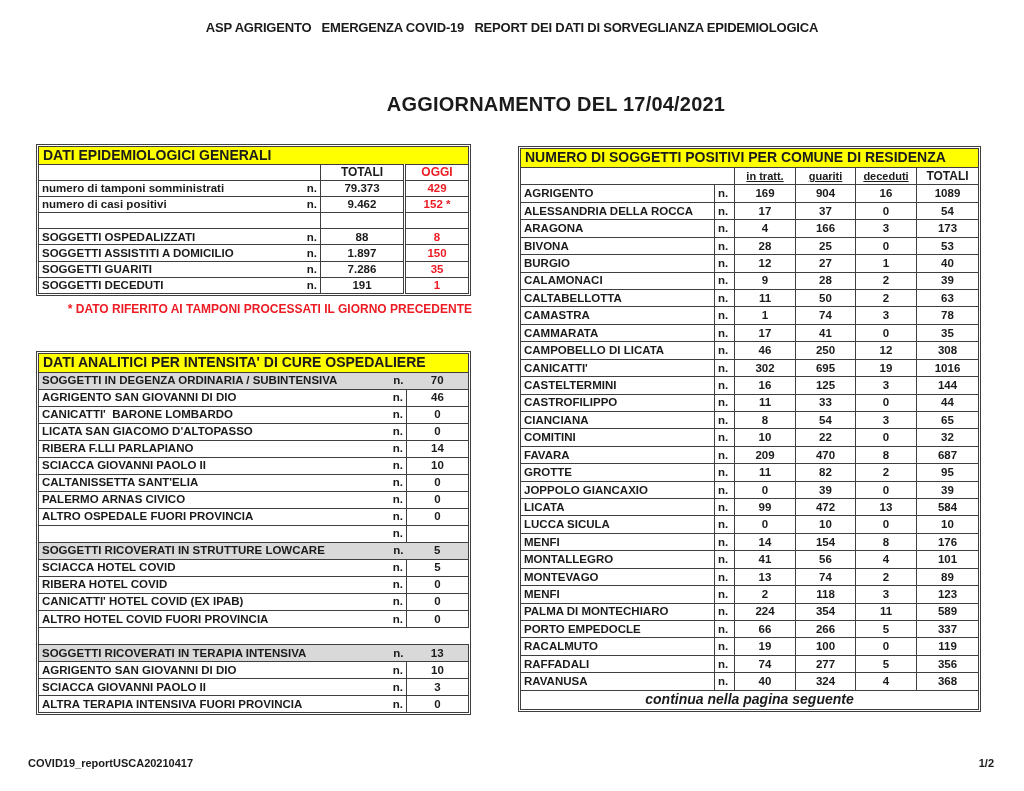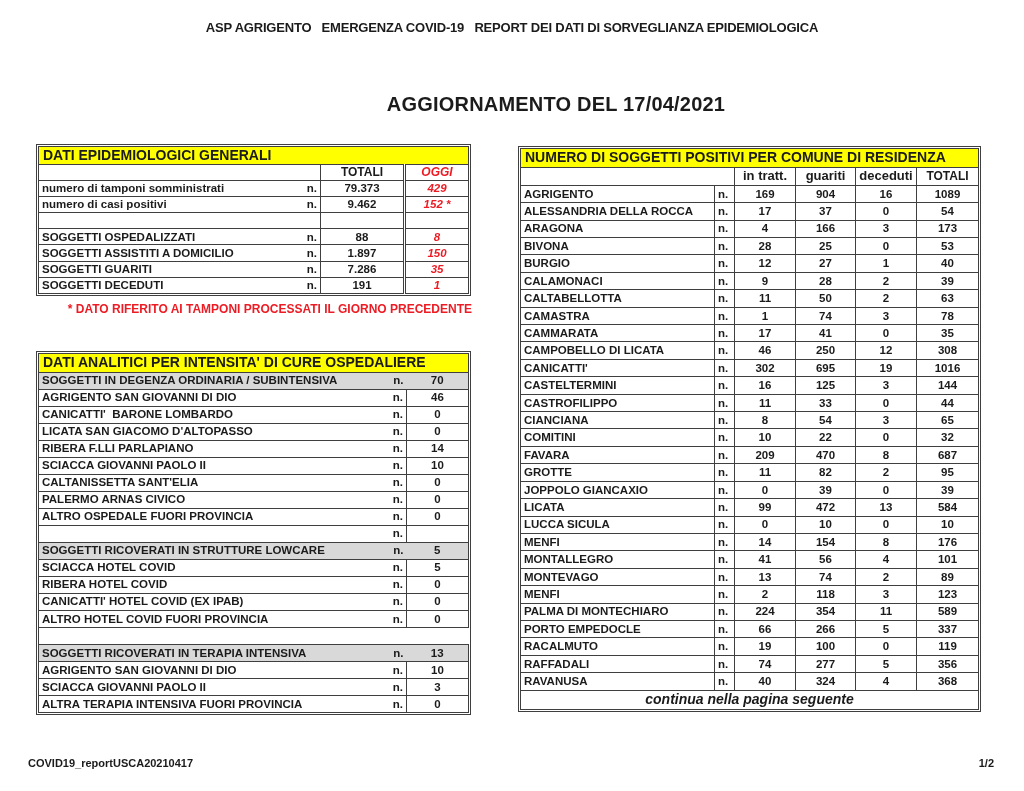--- a/index.html
+++ b/index.html
@@ -30,22 +30,22 @@
   .t1{width:430px;height:148px;}
   .t2{width:430px;height:360px;}
   .t3{width:458px;height:562px;}
   .tbl td{
     border:1px solid var(--bd);
     font-size:11.5px;font-weight:bold;line-height:1.1;
     padding:0 3px;height:14px;white-space:nowrap;overflow:hidden;
   }
   td.band{background:var(--yellow);font-size:14px;padding-left:4px;text-align:left;}
   td.ch{text-align:center;font-size:12px;}
-  td.chs{text-align:center;font-size:13px;}
-  td.red{color:var(--red);font-style:italic;}
+  td.chs{text-align:center;font-size:11px;text-decoration:underline;}
+  td.red{color:var(--red);}
   td.lbl{text-align:left;}
   .t1 td.lbl,.t2 td.lbl{border-right:none;}
   .t1 td.ncol,.t2 td.ncol{border-left:none;text-align:right;padding-right:3px;}
   .t3 td.ncol{text-align:left;padding-left:3px;}
   td.val{text-align:center;}
   .t1 td.oggi{border-left:3px double var(--bd);}
   tr.sub td{background:var(--gray);}
   tr.sub td.lbl{border-right:none;}
   tr.sub td.ncol{border-left:none;border-right:none;}
   tr.sub td.val{border-left:none;}

